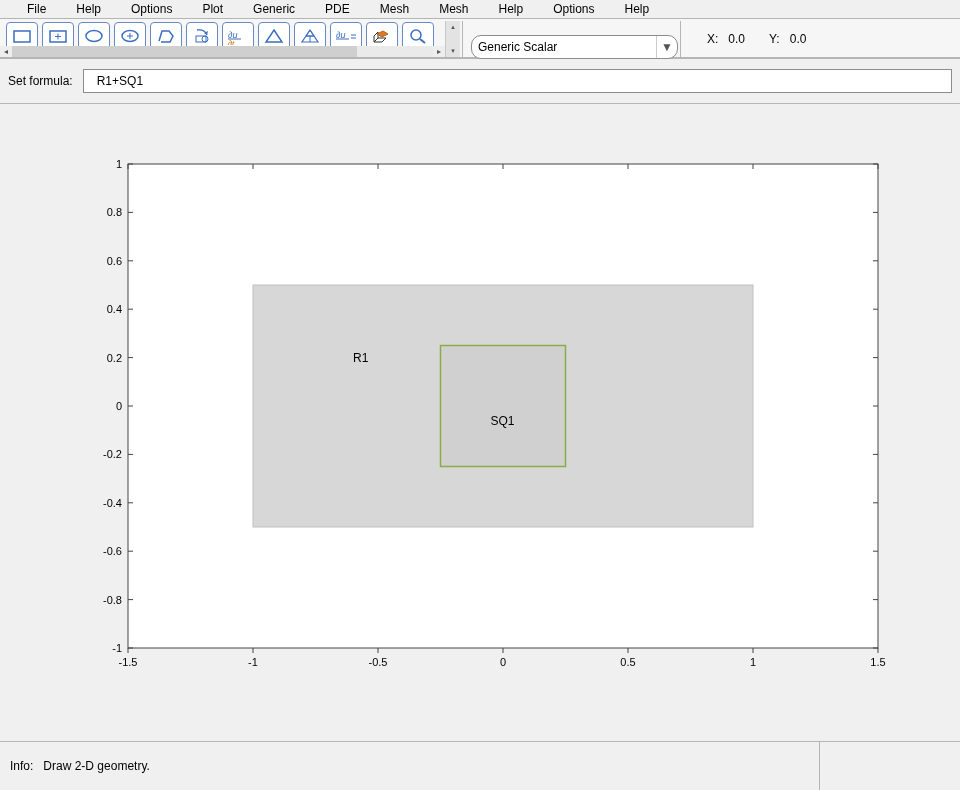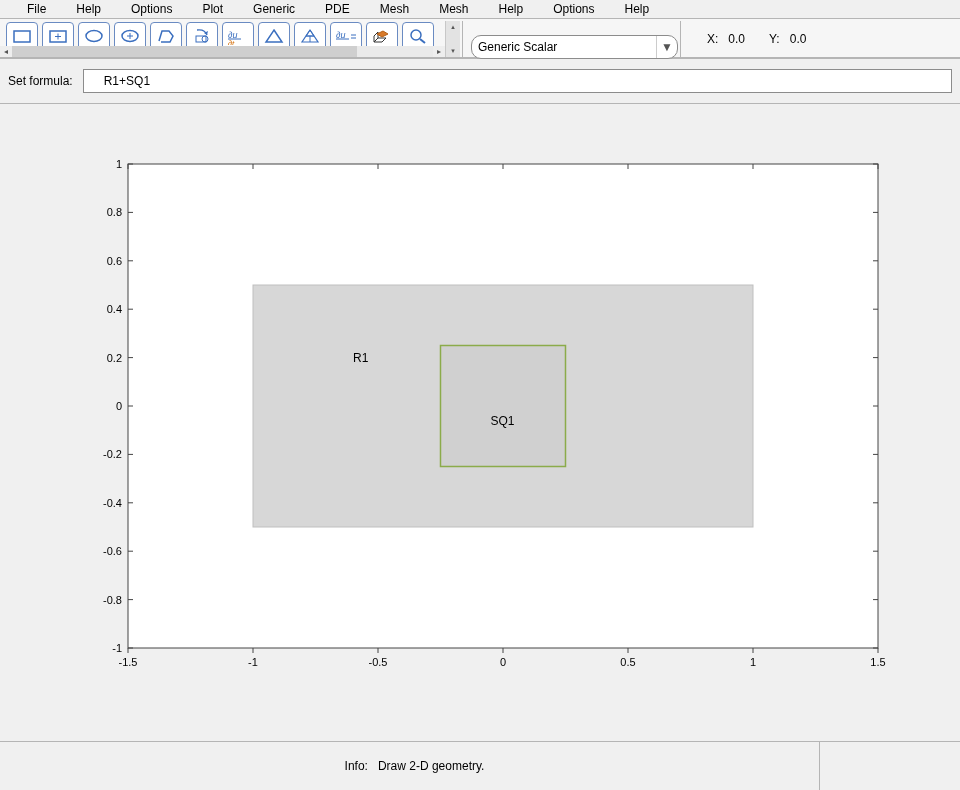--- a/index.html
+++ b/index.html
@@ -155,21 +155,21 @@
     border-bottom:1px solid #b5b5b5;
   }
   .formula-row label { font-size:12px; }
   .formula-row input {
     flex: 1;
     height: 22px;
     border:1px solid #8c8c8c;
     background:#fff;
     font-family:inherit;
     font-size:12px;
-    padding:0 20px;
+    padding:0 13px;
   }
   
   .plotwrap {
     position:absolute;
     left:88px;
     top:128px;
     width:870px;
     height:600px;
   }
   .plotwrap svg { display:block; }
@@ -185,21 +185,20 @@
     background:#f0f0f0;
   }
   .statusbar .status-main {
     flex:1;
     border-right:1px solid #b5b5b5;
     display:flex;
     align-items:center;
     padding-left:10px;
     font-size:12px;
     gap:10px;
-    justify-content:center;
   }
   .statusbar .status-right {
     width:140px;
   }
   .ylabel { font-size:11px; text-anchor:end; }
   .xlabel { font-size:11px; text-anchor:middle; }
 </style>
 </head>
 <body>
 

